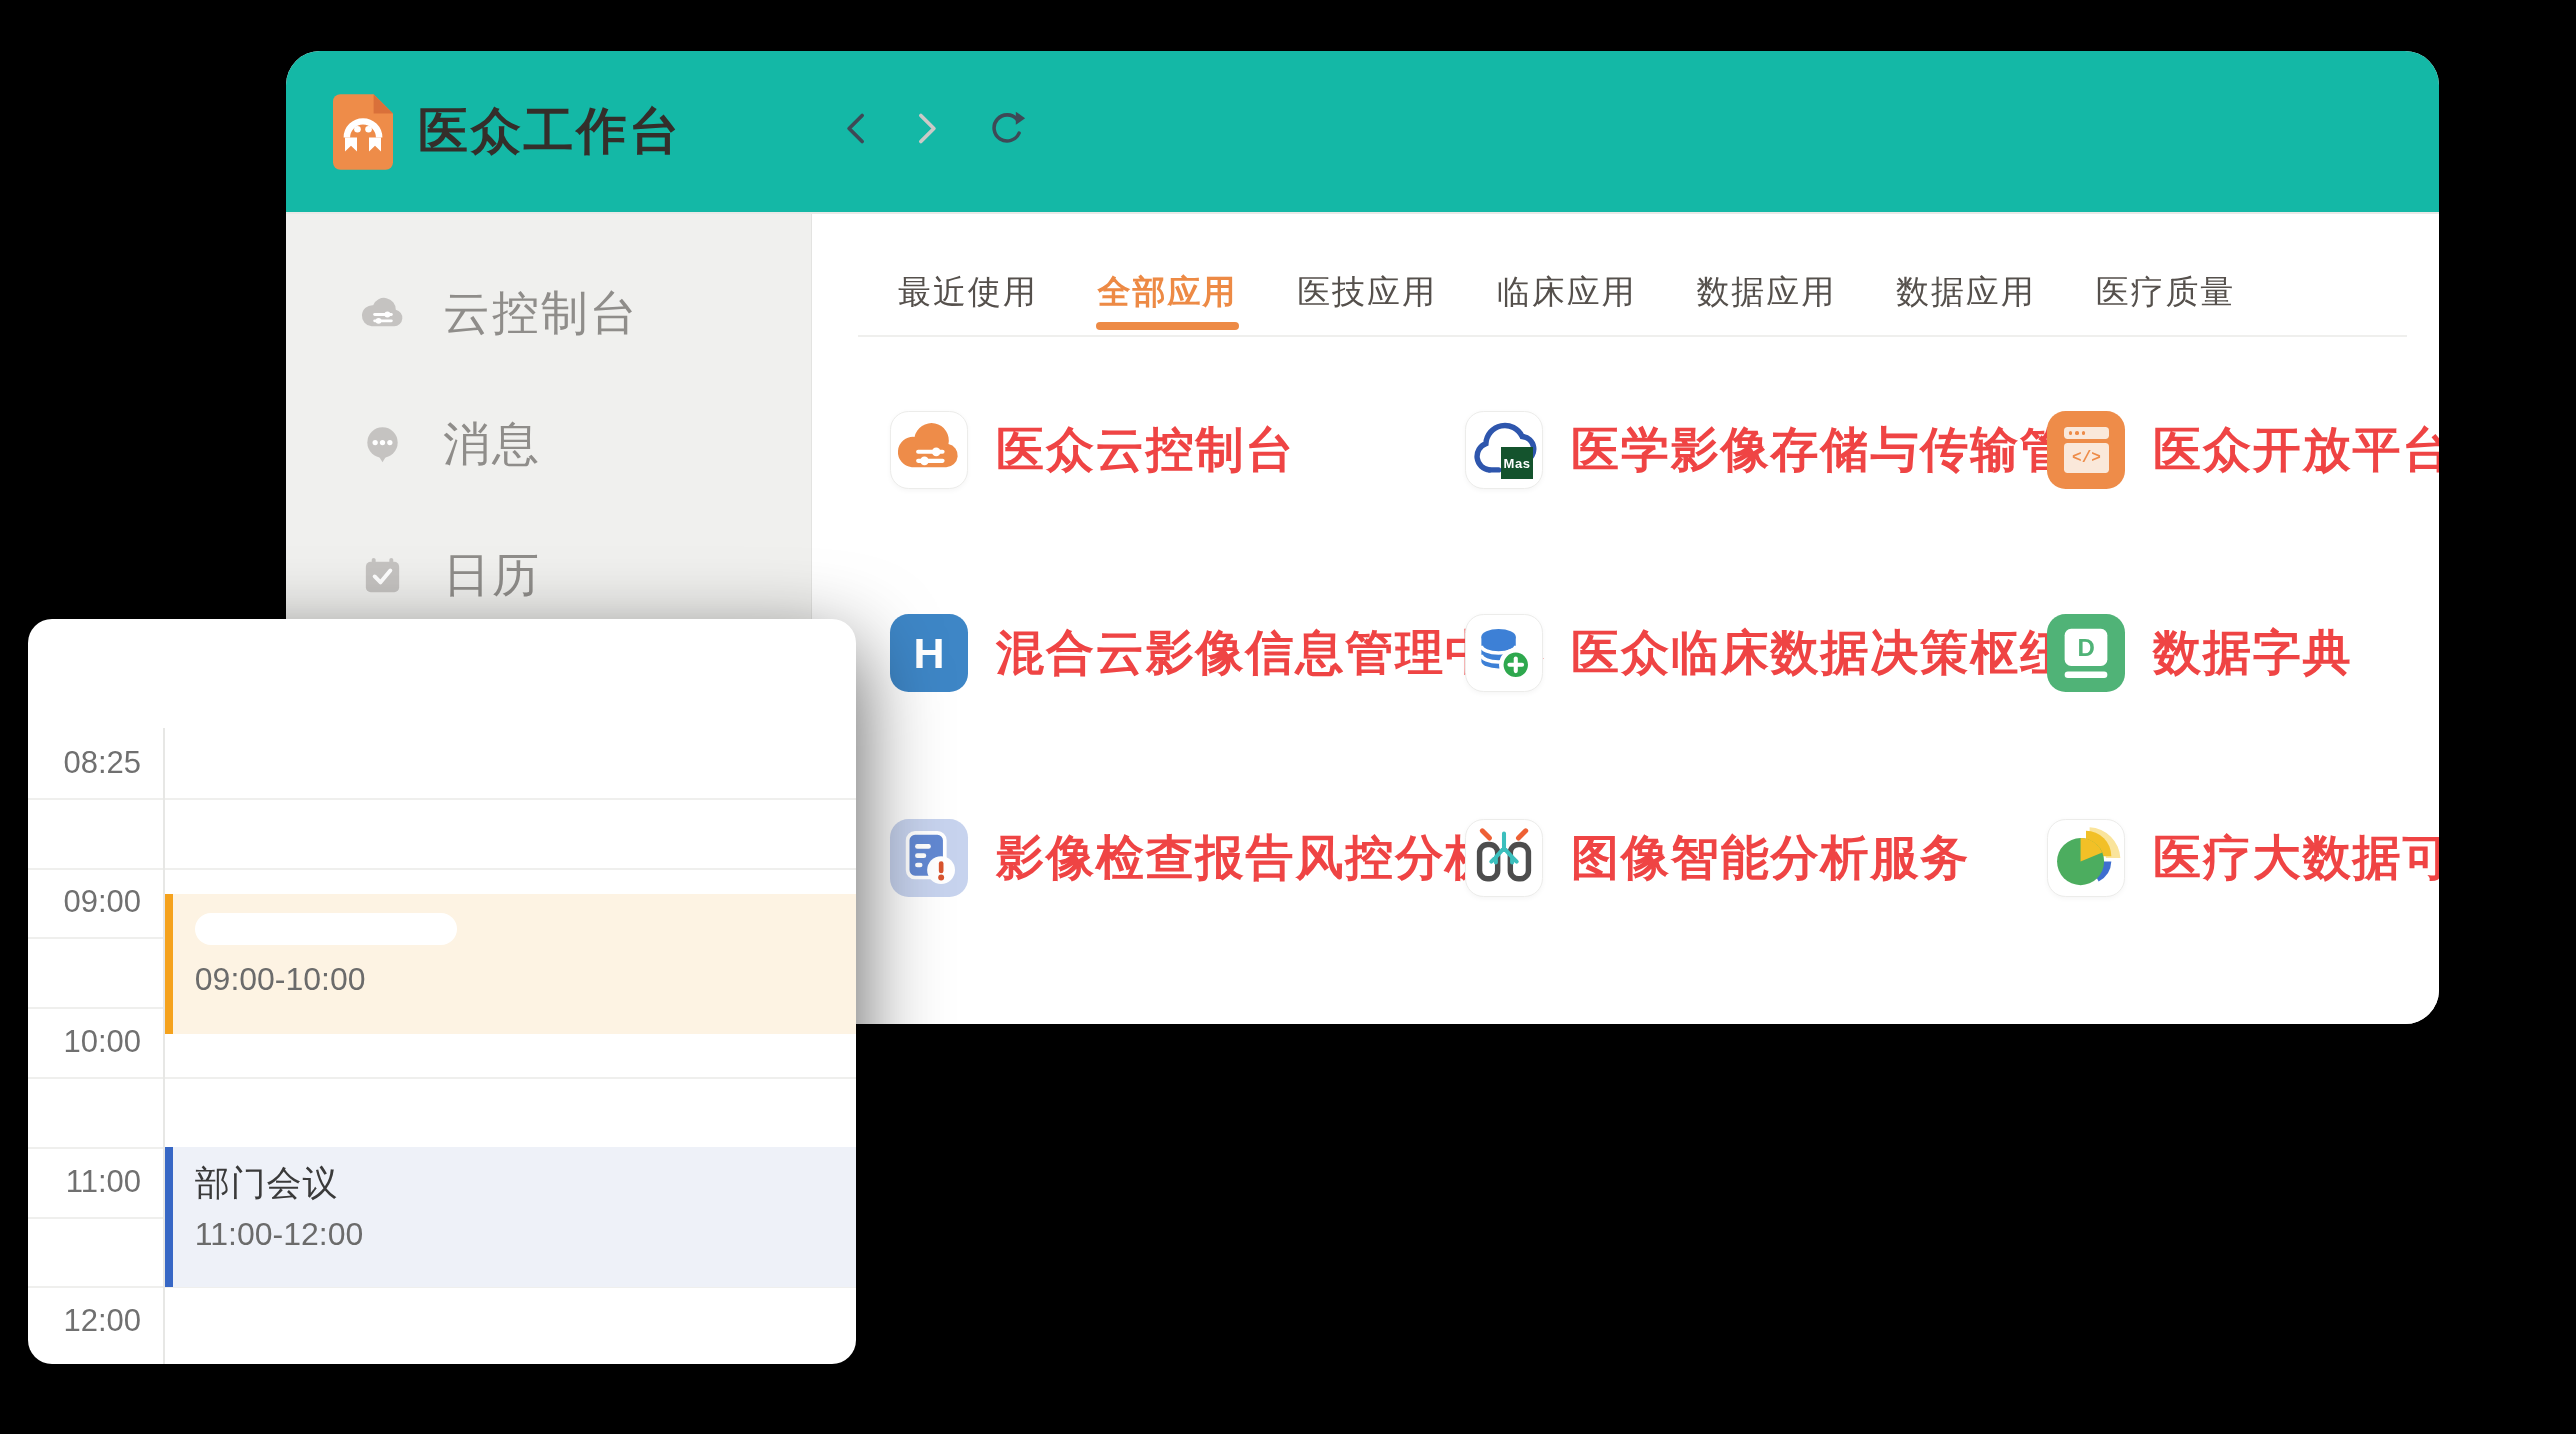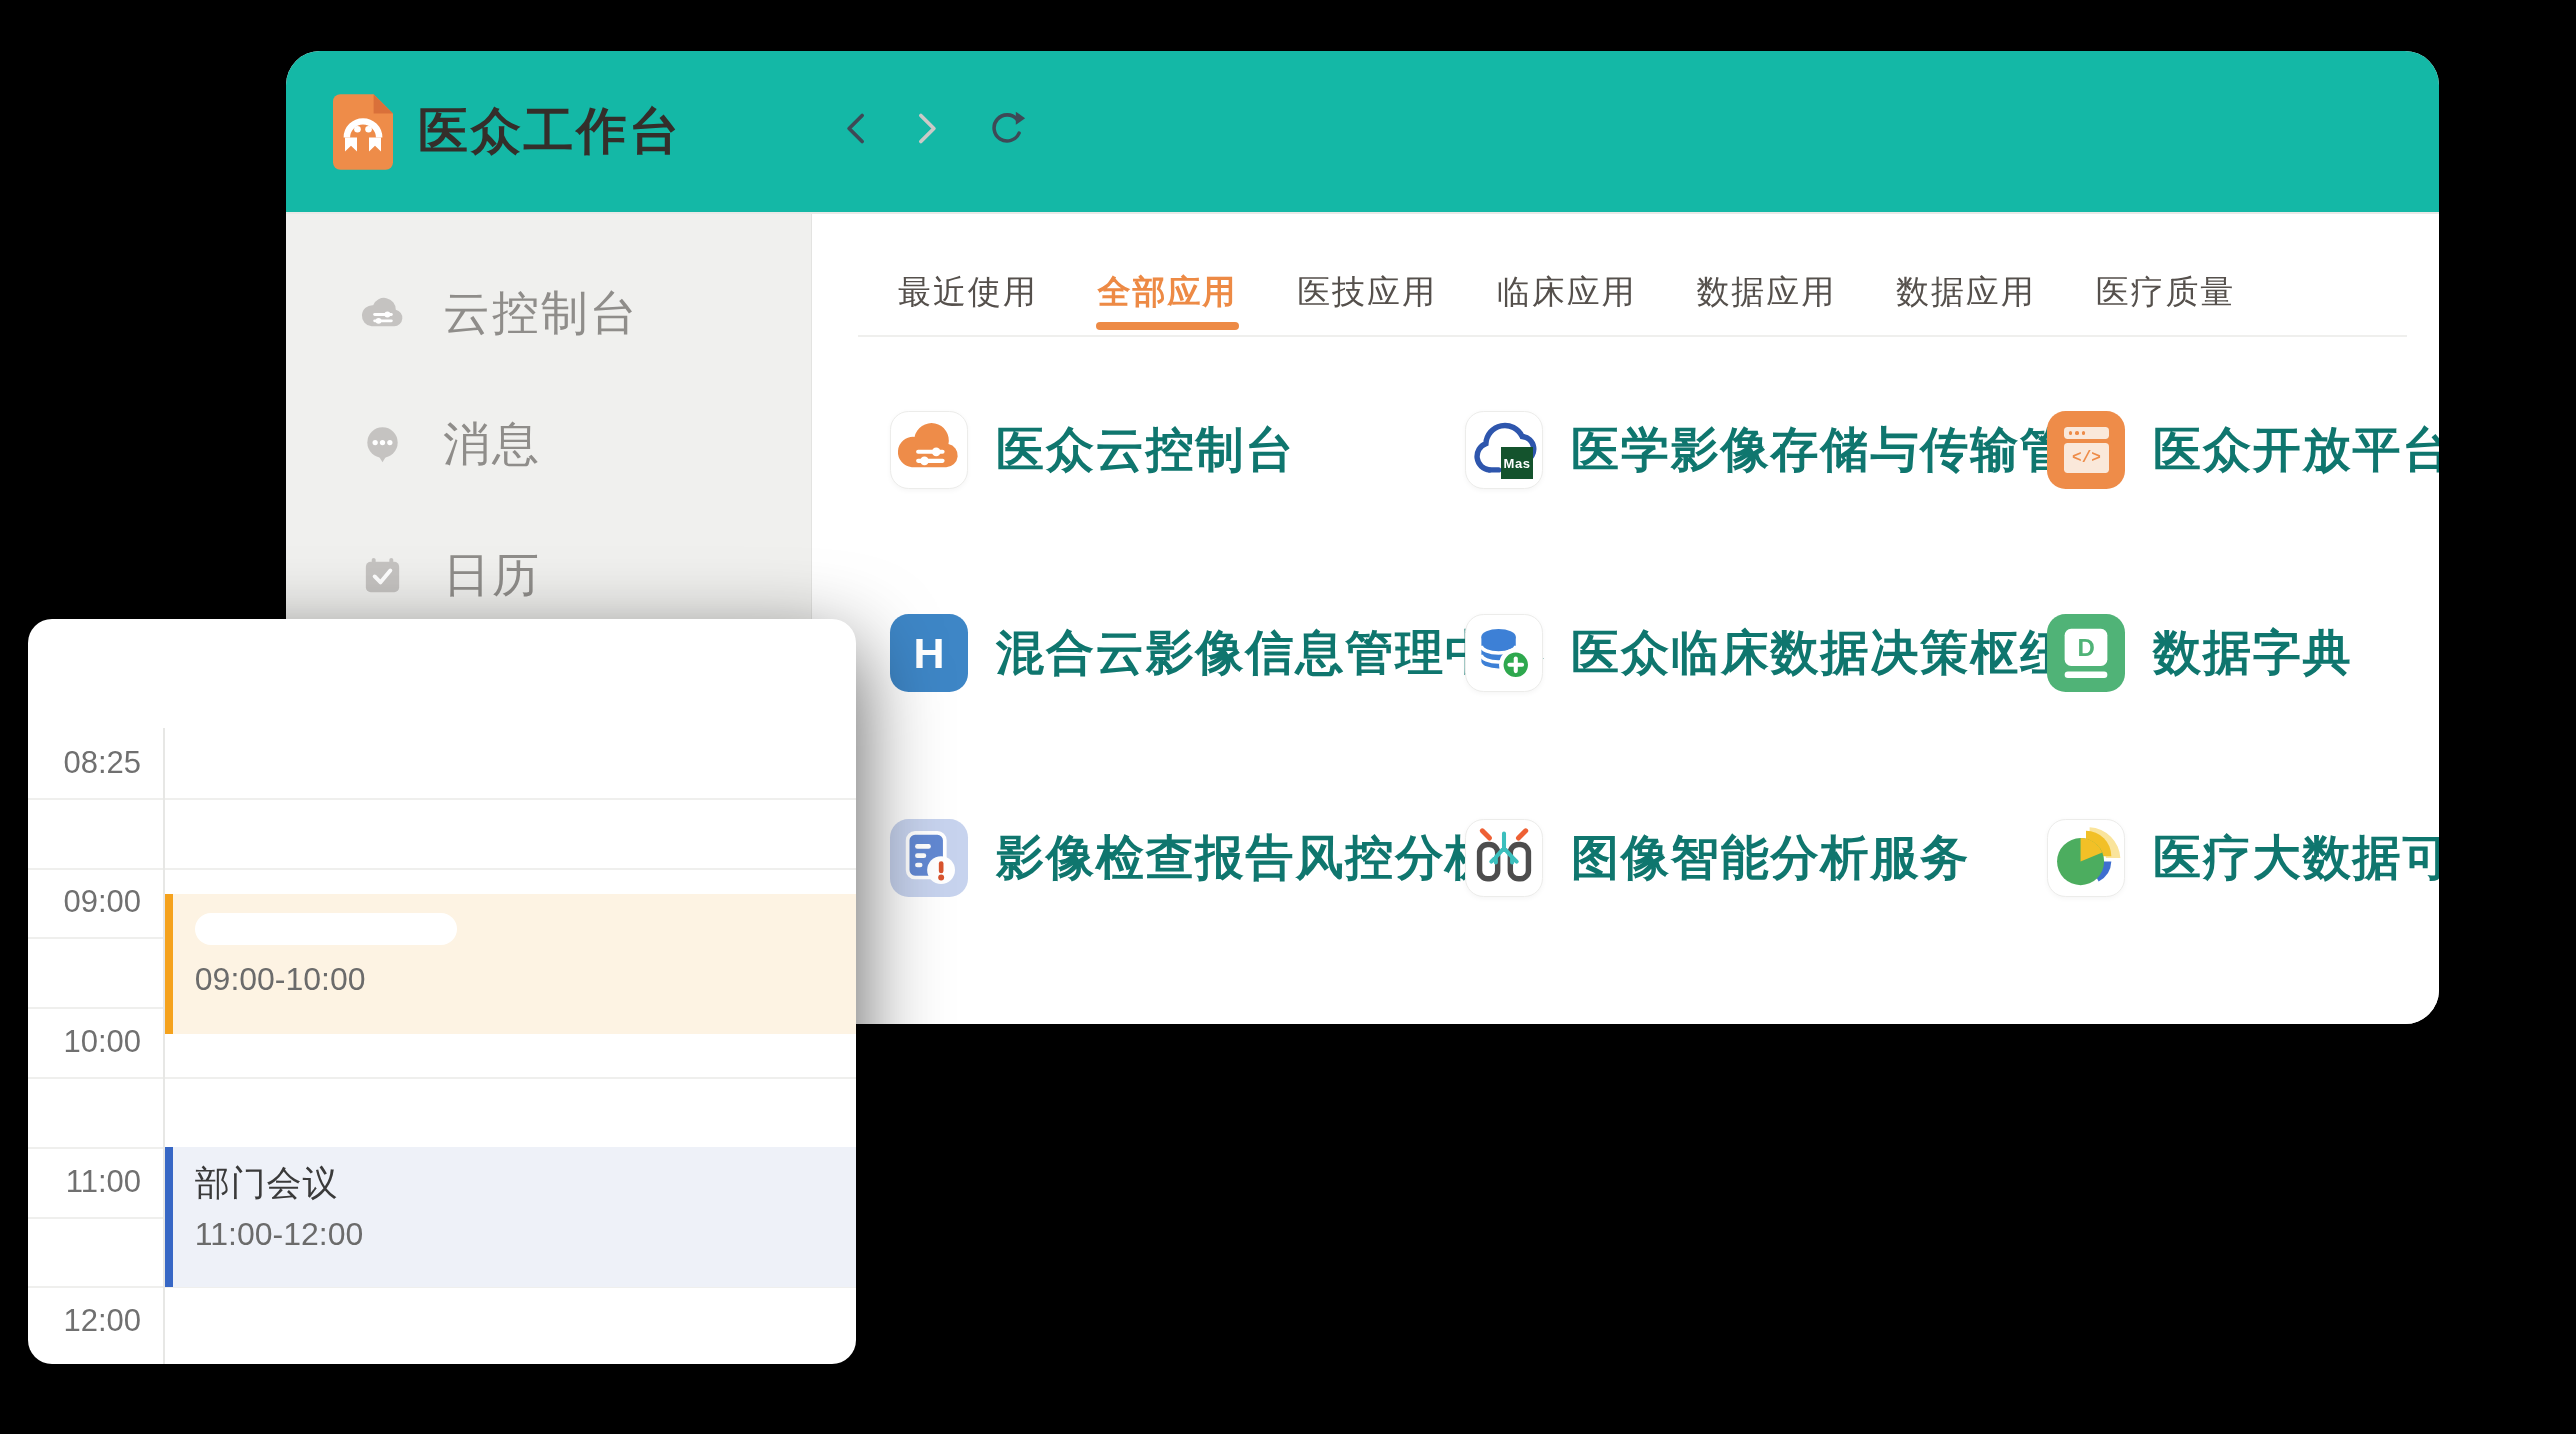--- a/index.html
+++ b/index.html
@@ -34,21 +34,21 @@
     white-space:nowrap; cursor:pointer; }
   .tab.active{ color:#ed8a45; font-weight:700; }
   .tab-underline{ position:absolute; left:-1.9px; right:-1.9px; top:52px; height:8.4px;
     border-radius:4.7px; background:#ed8a45; }
   .tab-divider{ position:absolute; top:121px; left:45px; right:32px; height:1.9px; background:#efefed; }
 
   .app-item{ position:absolute; display:flex; align-items:center; gap:28px; cursor:pointer; }
   .app-icon{ position:relative; width:78px; height:78px; border-radius:18.6px; flex:none; overflow:hidden; }
   .app-icon.boxed{ background:#fff; border:1.9px solid #ececea; box-shadow:0 1.9px 5.6px rgba(0,0,0,.04); }
   .app-icon svg{ position:absolute; left:0; top:0; width:100%; height:100%; }
-  .app-label{ font-size:48px; font-weight:600; color:#0f766e; letter-spacing:1.9px; white-space:nowrap; }
+  .app-label{ font-size:48px; font-weight:600; color:#ef4444; letter-spacing:1.9px; white-space:nowrap; }
 
   .icon-letter{ position:absolute; left:0; top:0; width:100%; height:100%;
     display:flex; align-items:center; justify-content:center;
     color:#fff; font-size:43px; font-weight:700; }
   .mas-badge{ position:absolute; left:35px; top:35px; width:32px; height:32px; background:#14532d;
     display:flex; align-items:center; justify-content:center;
     color:#fff; font-size:13px; font-weight:700; letter-spacing:0.5px; }
   .browser-top{ position:absolute; left:17px; top:16px; width:45px; height:12px; border-radius:3.7px;
     background:#fae8da; display:flex; align-items:center; gap:2.8px; padding-left:4.7px; }
   .browser-top i{ width:3.7px; height:3.7px; border-radius:50%; background:#ee8c49; }

